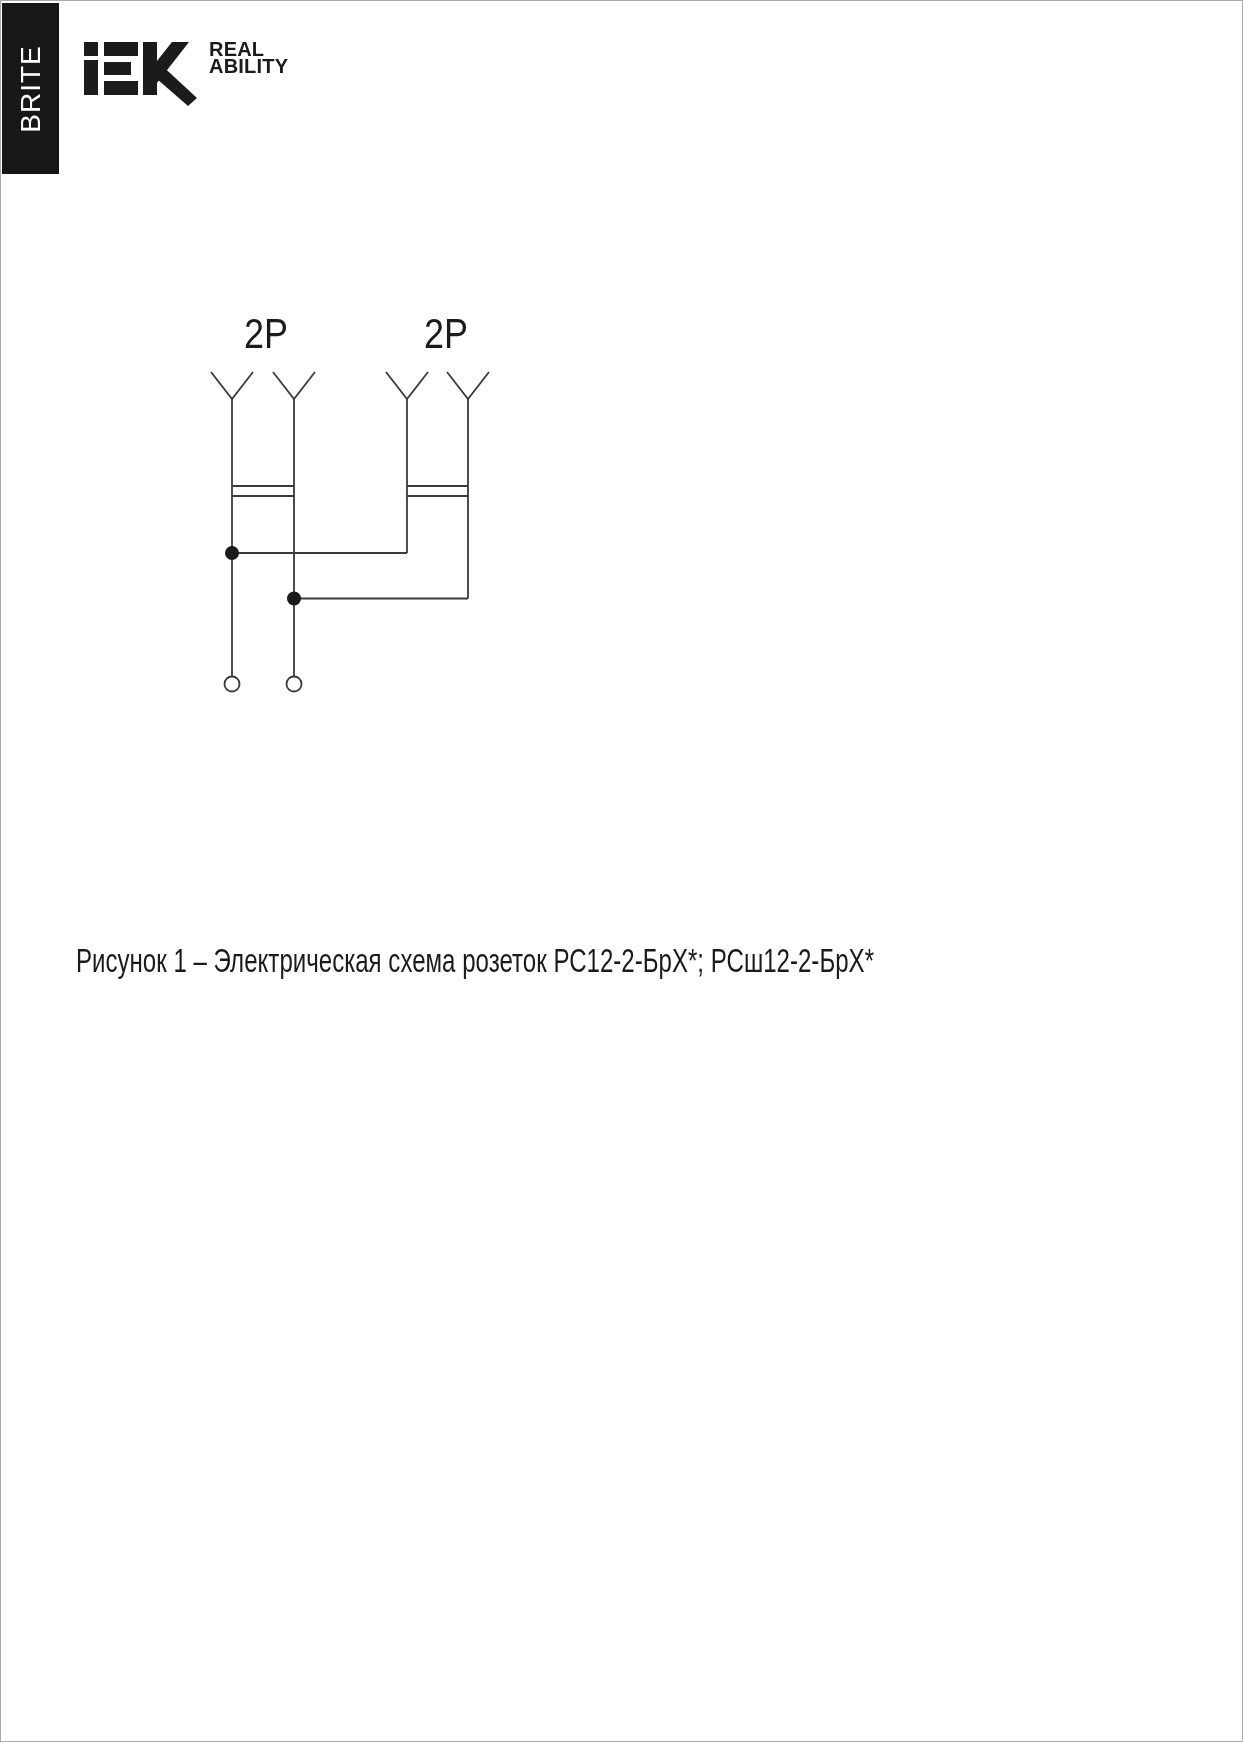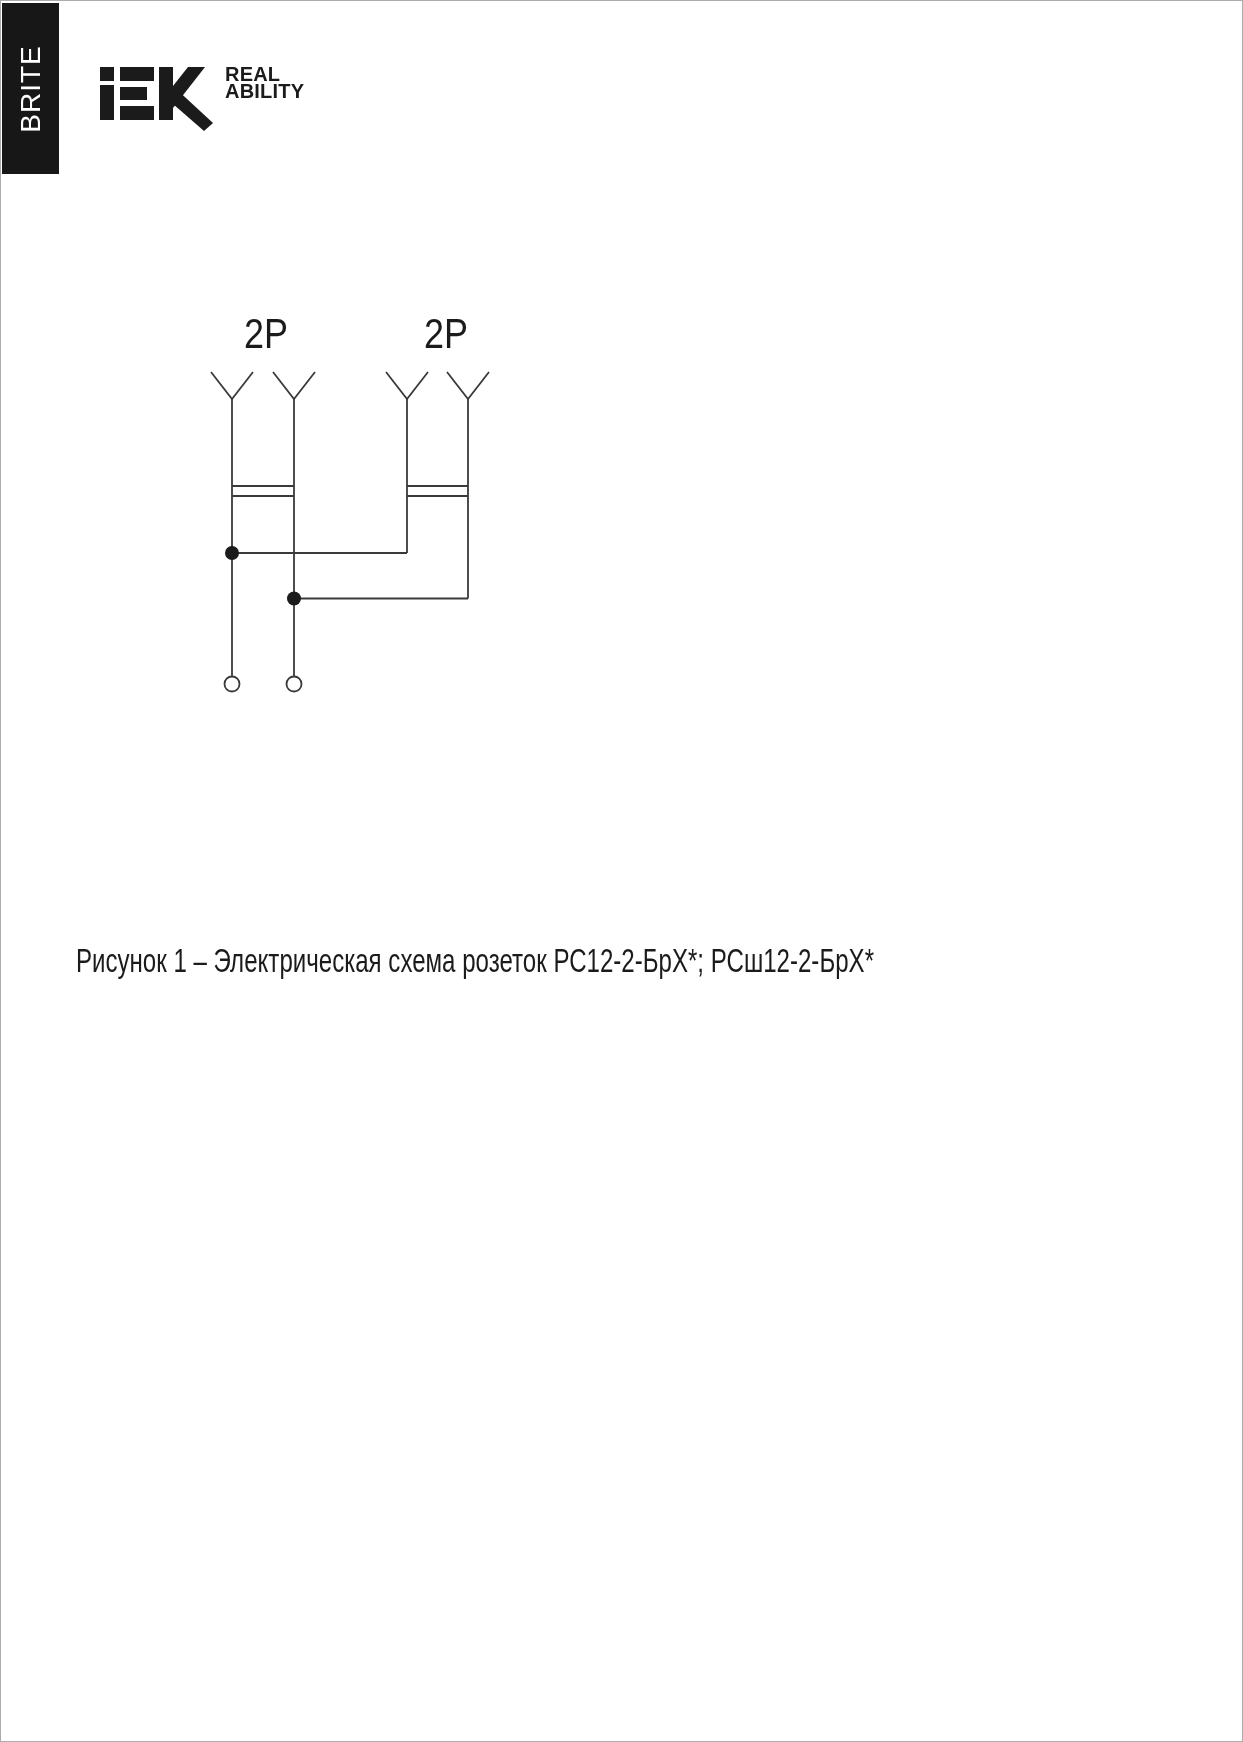--- a/index.html
+++ b/index.html
@@ -31,24 +31,23 @@
   .brite-strip .vertical-label {
     transform: rotate(-90deg);
     color: #ffffff;
     font-size: 28px;
     letter-spacing: 1px;
     white-space: nowrap;
   }
   .logo {
     position: absolute;
     left: 83px;
-    top: 64px;
+    top: 39px;
     width: 230px;
     height: 70px;
-    margin-left: 16px;
   }
   .logo svg.logo-mark {
     position: absolute;
     left: 0;
     top: 0;
   }
   .logo .tagline {
     position: absolute;
     left: 125px;
     top: 1px;

